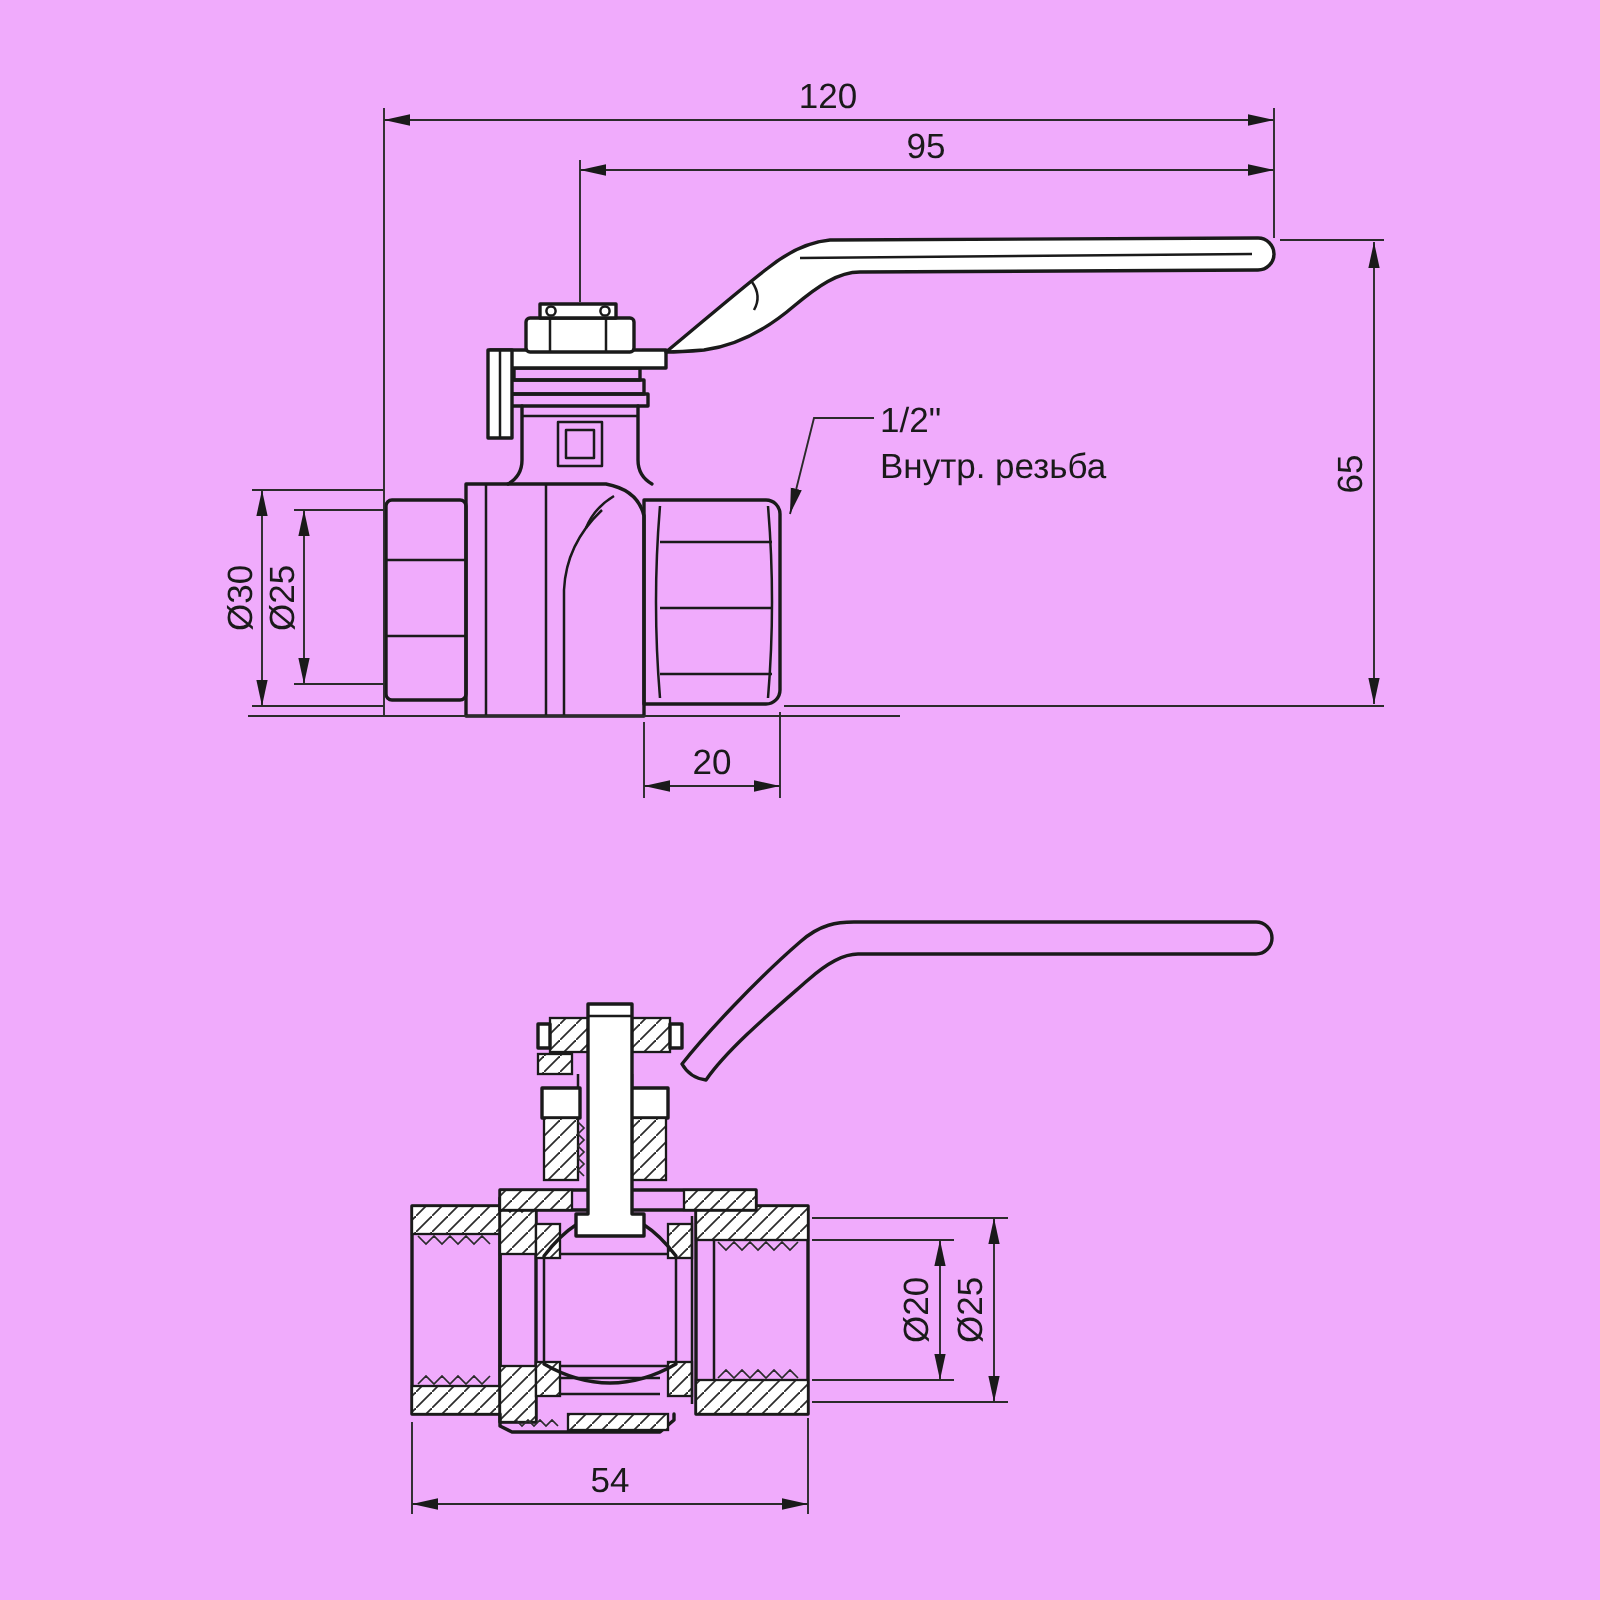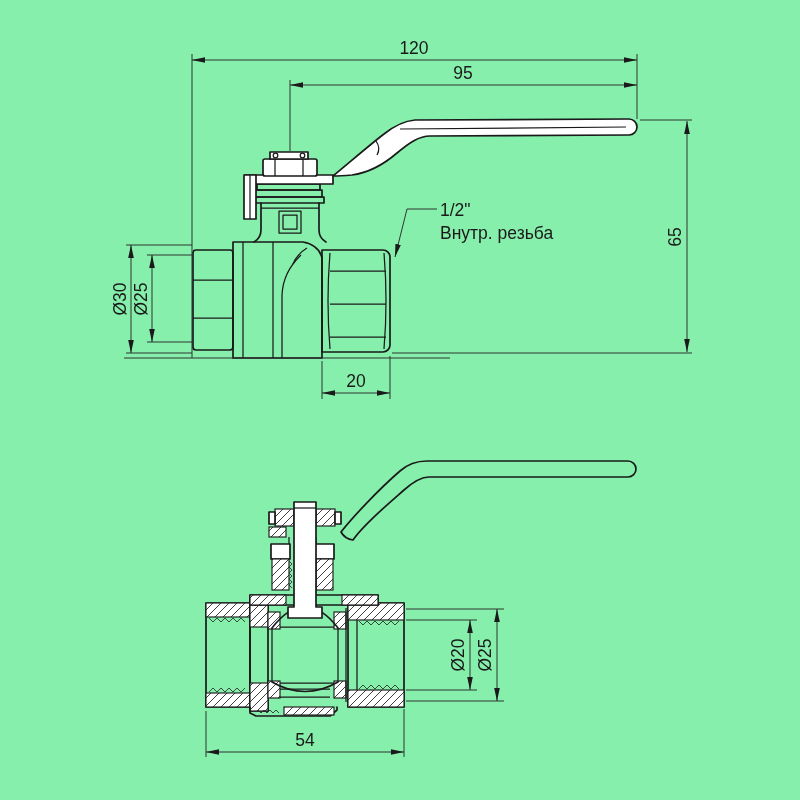--- a/index.html
+++ b/index.html
@@ -1,16 +1,16 @@
 <!DOCTYPE html>
 <html><head>
 <meta charset="utf-8">
 <style>
   html,body{margin:0;padding:0;background:#fff;}
-  .sheet{width:800px;height:800px;background:#86efac;position:relative;overflow:hidden;}
+  .sheet{width:800px;height:800px;background:#f0abfc;position:relative;overflow:hidden;}
   svg{display:block;}
   text{font-family:"Liberation Sans","DejaVu Sans",sans-serif;fill:#1a1a1a;}
   .dimtxt{font-size:17.5px;}
   .obj{stroke:#1a1a1a;fill:none;stroke-width:1.7;stroke-linejoin:round;stroke-linecap:round;}
   .objf{stroke:#1a1a1a;fill:#ffffff;stroke-width:1.7;stroke-linejoin:round;}
   .med{stroke:#1a1a1a;fill:none;stroke-width:1.25;stroke-linejoin:round;}
   .thin{stroke:#2b2b2b;fill:none;stroke-width:0.95;}
   .zig{stroke:#2b2b2b;fill:none;stroke-width:0.85;stroke-linejoin:miter;}
   .hat{stroke:#1a1a1a;stroke-width:1.15;}
 </style>

